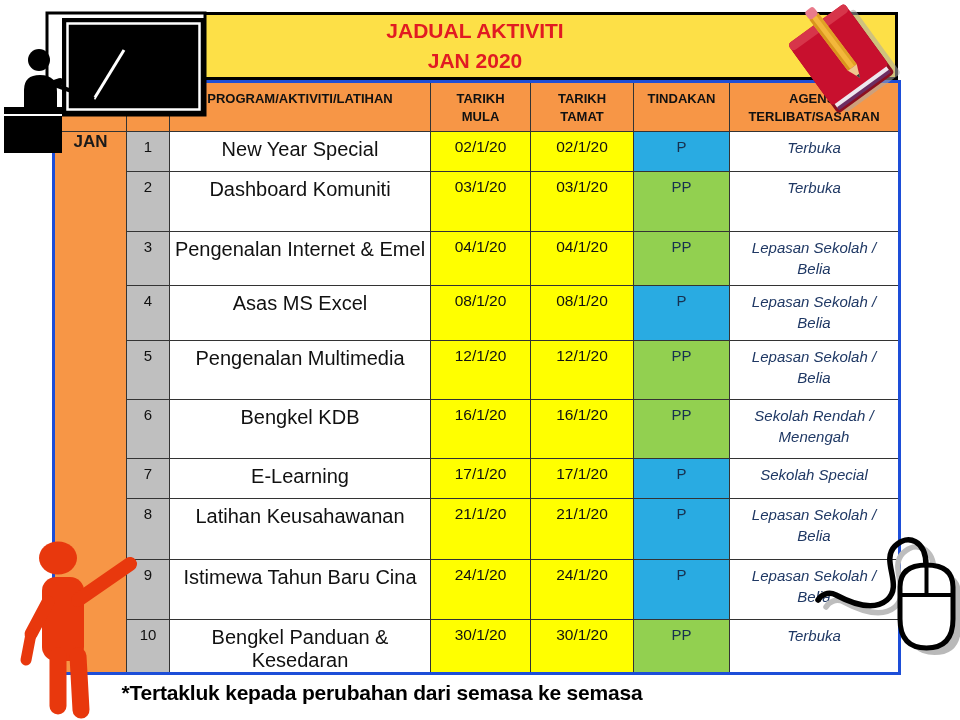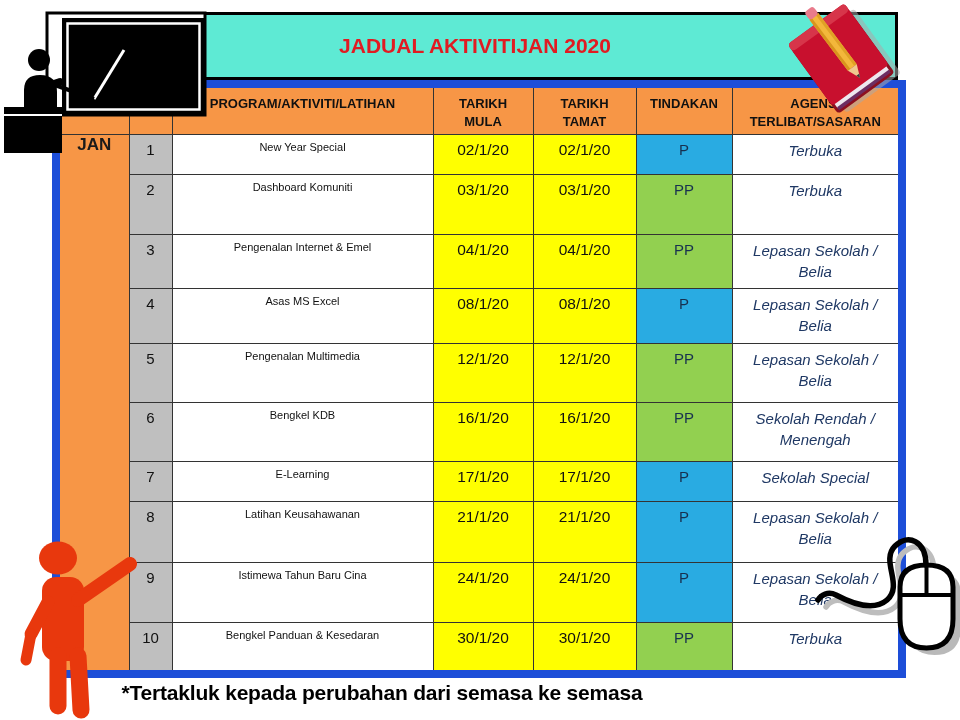--- a/index.html
+++ b/index.html
@@ -8,47 +8,47 @@
     --title-red:#E11B22; --agensi-navy:#1F3864; --person-red:#E8380D;
     --book-red:#C8102E; --border-dark:#333333;
   }
   *{margin:0;padding:0;box-sizing:border-box;}
   html,body{width:960px;height:720px;}
   body{font-family:"Liberation Sans",sans-serif;background:#fff;overflow:hidden;}
   .stage{position:relative;width:960px;height:720px;background:#fff;}
 
   .title-box{
     position:absolute;left:52px;top:12px;width:846px;height:68px;
-    background:#5eead4;border:3px solid #000;z-index:1;
-    display:flex;flex-direction:row;align-items:center;justify-content:center;
+    background:#fde047;border:3px solid #000;z-index:1;
+    display:flex;flex-direction:column;align-items:center;justify-content:center;
   }
   .title-box .t1,.title-box .t2{
     color:var(--title-red);font-weight:bold;font-size:21px;line-height:1.45;text-align:center;
   }
 
   table.schedule{
     position:absolute;left:52px;top:80px;width:846px;z-index:1;
     border-collapse:collapse;table-layout:fixed;
   }
   table.schedule th,table.schedule td{
     border:1.5px solid var(--border-dark);
     vertical-align:top;text-align:center;overflow:hidden;
   }
-  table.schedule{border:8px solid #1d4ed8;}
+  table.schedule{border:3px solid #1d4ed8;}
   thead th{
     background:var(--orange);color:#111;font-weight:bold;font-size:13px;
     padding-top:7px;line-height:1.35;border-bottom:2.5px solid #000;
   }
   thead th .l1,thead th .l2{display:block;}
   td.bulan-cell{
     background:var(--orange);vertical-align:middle;
     font-weight:bold;font-size:17px;color:#1a1a1a;
   }
   td.bil-cell{background:var(--bil-gray);font-size:15px;padding-top:6px;color:#111;}
-  td.program-cell{background:#fff;font-size:11px;padding-top:6px;color:#111;}
+  td.program-cell{background:#fff;font-size:20px;padding-top:6px;color:#111;}
   td.date-cell{background:var(--yellow);font-size:15.5px;padding-top:6px;color:#111;}
   td.tindakan-cell{font-size:15px;padding-top:6px;color:#17304f;}
   td.agensi-cell{
     background:#fff;font-size:15px;font-style:italic;font-weight:400;
     color:var(--agensi-navy);padding:5px 4px 0 4px;line-height:1.4;
   }
 
   .footer-note{
     position:absolute;left:0;top:681px;width:764px;text-align:center;
     font-size:21px;font-weight:bold;color:#000;z-index:2;letter-spacing:-0.2px;

